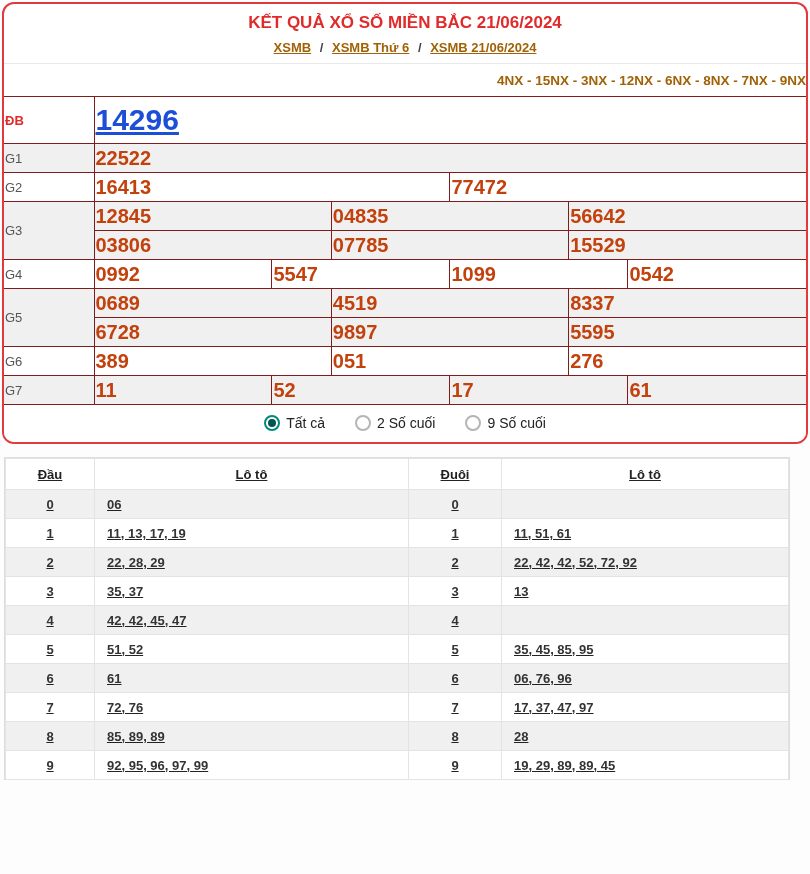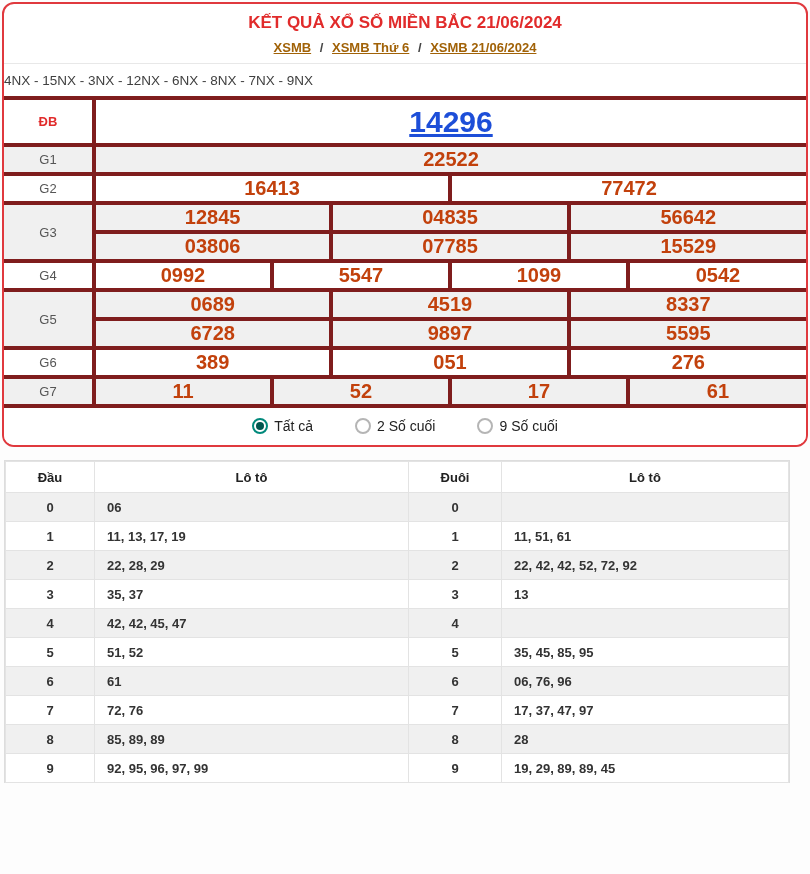--- a/index.html
+++ b/index.html
@@ -29,73 +29,73 @@
     margin: 0 0 7px 0;
     text-align: center;
     font-size: 17px;
     font-weight: bold;
     color: #e12b2b;
   }
   .breadcrumb { text-align: center; font-size: 13px; font-weight: bold; }
   .crumb { color: #a16207; text-decoration: underline; cursor: pointer; }
   .sep { color: #444; margin: 0 5px; font-weight: bold; }
   .nx-line {
-    text-align: left;
+    text-align: right;
     padding: 9px 0 8px 0;
     font-size: 13.5px;
-    font-weight: normal;
-    color: #404040;
+    font-weight: bold;
+    color: #a16207;
     cursor: pointer;
   }
 
   
   table.prize-table {
     width: 100%;
     border-collapse: collapse;
     table-layout: fixed;
   }
   .prize-table td {
-    border: 4px solid #7f1d1d;
-    text-align: center;
+    border: 1px solid #7f1d1d;
+    text-align: left;
     vertical-align: middle;
   }
   .prize-table td:first-child { border-left: none; }
   .prize-table tr td:last-child { border-right: none; }
   .prize-table tr.row-gray { background: #f0f0f0; }
   .prize-table tr.row-white { background: #ffffff; }
   td.plabel { font-size: 13px; color: #555; font-weight: normal; }
   td.plabel.special { color: #e12b2b; font-weight: bold; }
   td.pval { font-weight: bold; font-size: 20px; color: #c2410c; height: 29px; }
   td.pval.special { font-size: 30px; color: #1d4ed8; height: 47px; text-decoration: underline; }
 
   
   .filter-row {
     display: flex;
     justify-content: center;
     align-items: center;
-    gap: 42px;
+    gap: 30px;
     padding: 10px 0 11px 0;
     background: #ffffff;
   }
   .radio-opt { display: flex; align-items: center; gap: 6px; font-size: 14px; color: #222; cursor: pointer; }
   .radio-circle { width: 16px; height: 16px; border-radius: 50%; position: relative; flex: none; }
   .radio-circle.unselected { border: 2px solid #b5b5b5; background: #fff; }
   .radio-circle.selected { border: 2px solid #00897b; background: #fff; }
   .radio-circle.selected::after {
     content: "";
     position: absolute;
     left: 50%; top: 50%;
     width: 8px; height: 8px;
     margin: -4px 0 0 -4px;
     border-radius: 50%;
     background: #00564e;
   }
 
   
-  .loto-box { margin: 13px 20px 0 4px; background: #3b82f6; border: 1px solid #ddd; border-bottom: none; }
+  .loto-box { margin: 13px 20px 0 4px; background: #3b82f6; border: 1px solid #ddd; border-bottom: none; text-decoration: underline; }
   table.loto-table { width: 100%; border-collapse: collapse; table-layout: fixed; font-size: 13px; }
   .loto-table th, .loto-table td { border: 1px solid #e3e3e3; vertical-align: middle; }
   .loto-table th { height: 31px; font-weight: bold; color: #222; text-align: center; background: #fff; }
   .loto-table td { height: 29px; font-weight: bold; color: #333; }
   .loto-table td.num-col { text-align: center; }
   .loto-table td.loto-col { text-align: left; padding-left: 12px; }
   .loto-table tbody tr:nth-child(odd) { background: #f0f0f0; }
   .loto-table tbody tr:nth-child(even) { background: #ffffff; }
 </style>
 </head>

